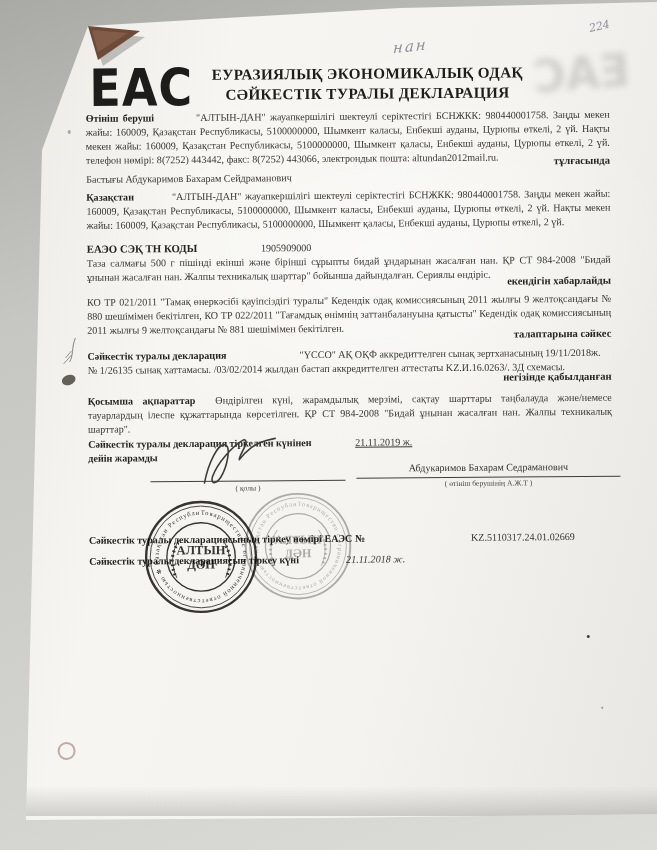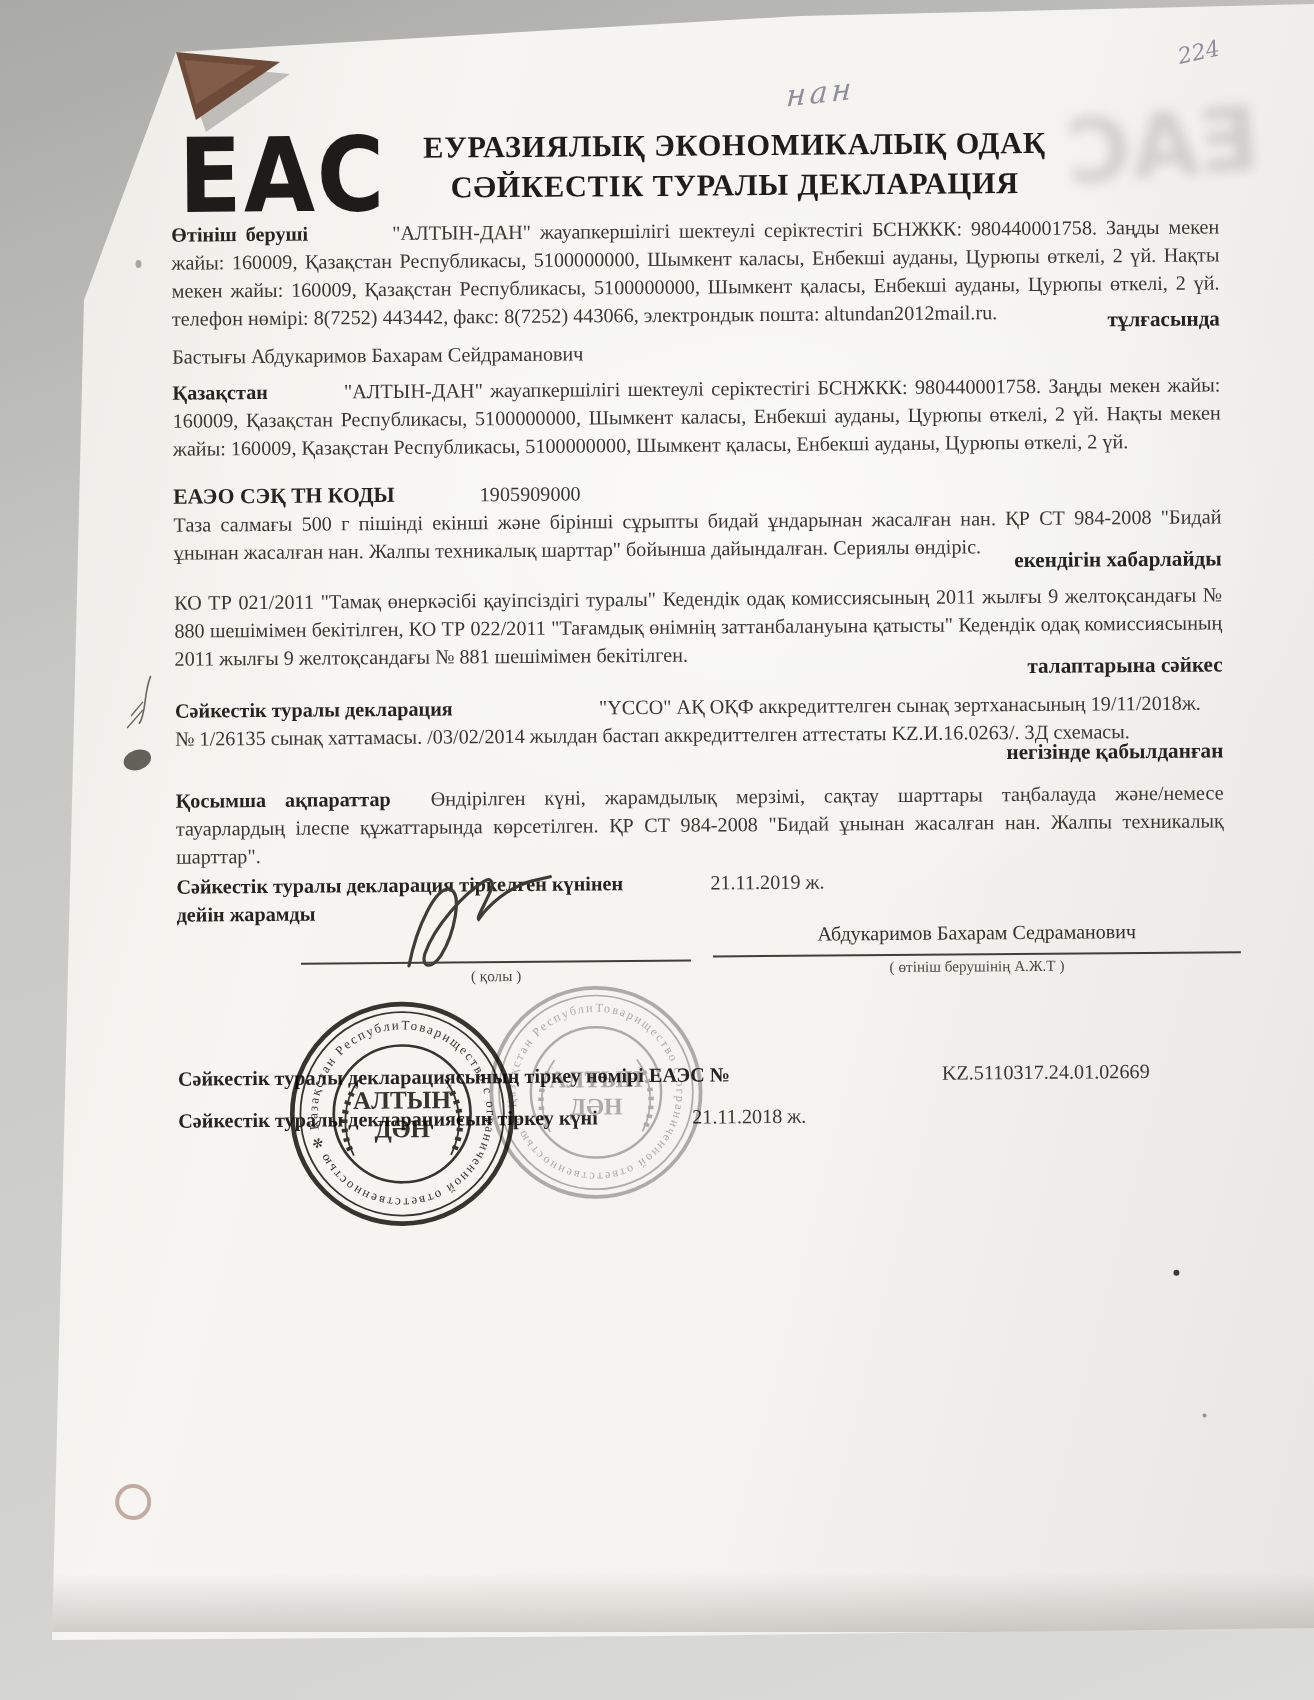--- a/index.html
+++ b/index.html
@@ -59,21 +59,21 @@
       </div>
       <div class="suffix" style="top:157px;">тұлғасында</div>
       <div class="abs para" style="top:171px;text-align:left;">Бастығы Абдукаримов Бахарам Сейдраманович</div>
 
       <div class="abs para" style="top:189px;">
         <span class="lbl" style="margin-right:38px;">Қазақстан</span><span>"АЛТЫН-ДАН" жауапкершілігі шектеулі серіктестігі БСНЖКК: 980440001758. Заңды мекен жайы: 160009, Қазақстан Республикасы, 5100000000, Шымкент каласы, Енбекші ауданы, Цурюпы өткелі, 2 үй. Нақты мекен жайы: 160009, Қазақстан Республикасы, 5100000000, Шымкент қаласы,  Енбекші ауданы, Цурюпы өткелі, 2 үй.</span>
       </div>
 
       <div class="abs para" style="top:240px;text-align:left;">
         <span class="b" style="font-size:10.8px;text-align:right;">ЕАЭО СЭҚ ТН КОДЫ</span>
-        <span style="margin-left:40px;">1905909000</span>
+        <span style="margin-left:61px;">1905909000</span>
       </div>
 
       <div class="abs para" style="top:255px;">Таза салмағы 500 г пішінді екінші және бірінші сұрыпты бидай ұндарынан жасалған нан. ҚР СТ 984-2008  "Бидай ұнынан жасалған нан. Жалпы техникалық шарттар" бойынша дайындалған. Сериялы өндіріс.</div>
       <div class="suffix" style="top:277px;">екендігін хабарлайды</div>
 
       <div class="abs para" style="top:294px;">КО ТР 021/2011 "Тамақ өнеркәсібі қауіпсіздігі туралы"  Кедендік одақ комиссиясының 2011 жылғы 9 желтоқсандағы № 880  шешімімен бекітілген, КО ТР 022/2011 "Тағамдық өнімнің заттанбалануына қатысты"  Кедендік одақ комиссиясының 2011 жылғы 9 желтоқсандағы  № 881  шешімімен бекітілген.</div>
       <div class="suffix" style="top:330px;">талаптарына сәйкес</div>
 
       <div class="abs para" style="top:348px;text-align:left;">
         <span class="b">Сәйкестік туралы декларация</span>
@@ -81,40 +81,40 @@
       </div>
       <div class="abs para" style="top:362px;text-align:left;">№  1/26135 сынақ хаттамасы. /03/02/2014 жылдан бастап аккредиттелген аттестаты KZ.И.16.0263/. 3Д схемасы.</div>
       <div class="suffix" style="top:373px;">негізінде қабылданған</div>
 
       <div class="abs para" style="top:393px;">
         <span class="lbl" style="margin-right:20px;">Қосымша ақпараттар</span><span>Өндірілген күні, жарамдылық мерзімі, сақтау шарттары таңбалауда және/немесе тауарлардың ілеспе құжаттарында көрсетілген. ҚР СТ 984-2008 "Бидай ұнынан жасалған нан. Жалпы техникалық шарттар".</span>
       </div>
 
       <div class="abs para" style="top:436px;text-align:left;">
         <span class="b">Сәйкестік туралы декларация тіркелген күнінен</span>
-        <span class="abs" style="left:267px;top:0;">21.11.2019 ж.</span>
+        <span class="abs" style="left:267px;top:0;text-decoration:underline;">21.11.2019 ж.</span>
       </div>
       <div class="abs para b" style="top:450px;text-align:left;">дейін жарамды</div>
 
       <svg class="abs" style="left:196px;top:436px;" width="86" height="50" viewBox="0 0 86 50">
         <path d="M8 46 C12 26 22 6 29 8 C35 10 31 30 24 41 C19 48 14 47 16 40 C21 26 36 10 46 4 C49 2 51 4 49 9 C46 16 42 22 43 23 C48 16 58 7 70 4 L79 2" fill="none" stroke="#3f3c36" stroke-width="1.6" stroke-linecap="round"></path>
       </svg>
       <div class="abs sigline" style="left:150px;top:480px;width:195px;"></div>
       <div class="abs cap" style="left:150px;top:483px;width:195px;">( қолы )</div>
       <div class="abs name" style="left:356px;top:463px;width:264px;">Абдукаримов Бахарам Седраманович</div>
       <div class="abs sigline" style="left:356px;top:478px;width:264px;"></div>
       <div class="abs cap" style="left:356px;top:480px;width:264px;">( өтініш берушінің  А.Ж.Т )</div>
 
       <div class="abs para" style="top:532px;text-align:left;">
         <span class="b">Сәйкестік туралы декларациясының тіркеу нөмірі ЕАЭС №</span>
         <span class="abs" style="left:382px;top:0;">KZ.5110317.24.01.02669</span>
       </div>
       <div class="abs para" style="top:553px;text-align:left;">
         <span class="b">Сәйкестік туралы декларациясын тіркеу күні</span>
-        <span class="abs" style="left:257px;top:0;">21.11.2018 ж.</span>
+        <span class="abs" style="left:257px;top:0;font-style:italic;">21.11.2018 ж.</span>
       </div>
 
       <svg class="abs stamp" style="left:137px;top:493px;" width="126" height="126" viewBox="-70 -70 140 140">
         <g fill="none" stroke="#37342f">
           <circle r="61" stroke-width="2.6"></circle>
           <circle r="56.5" stroke-width="1"></circle>
           <circle r="38" stroke-width="1.5"></circle>
           <path d="M-27 23 C-34 9 -33 -7 -24 -19" stroke-width="1"></path>
           <path d="M-29 20 C-34 8 -33 -4 -26 -15" stroke-width="3.4" stroke-dasharray="2 3.2"></path>
           <path d="M27 23 C34 9 33 -7 24 -19" stroke-width="1"></path>

